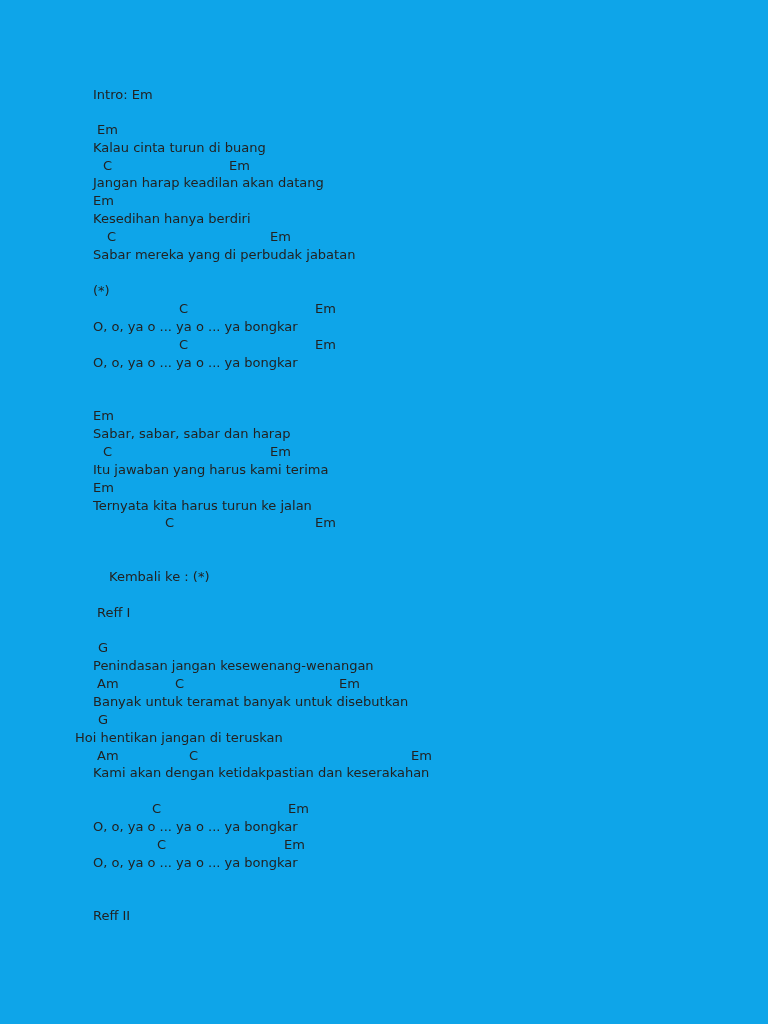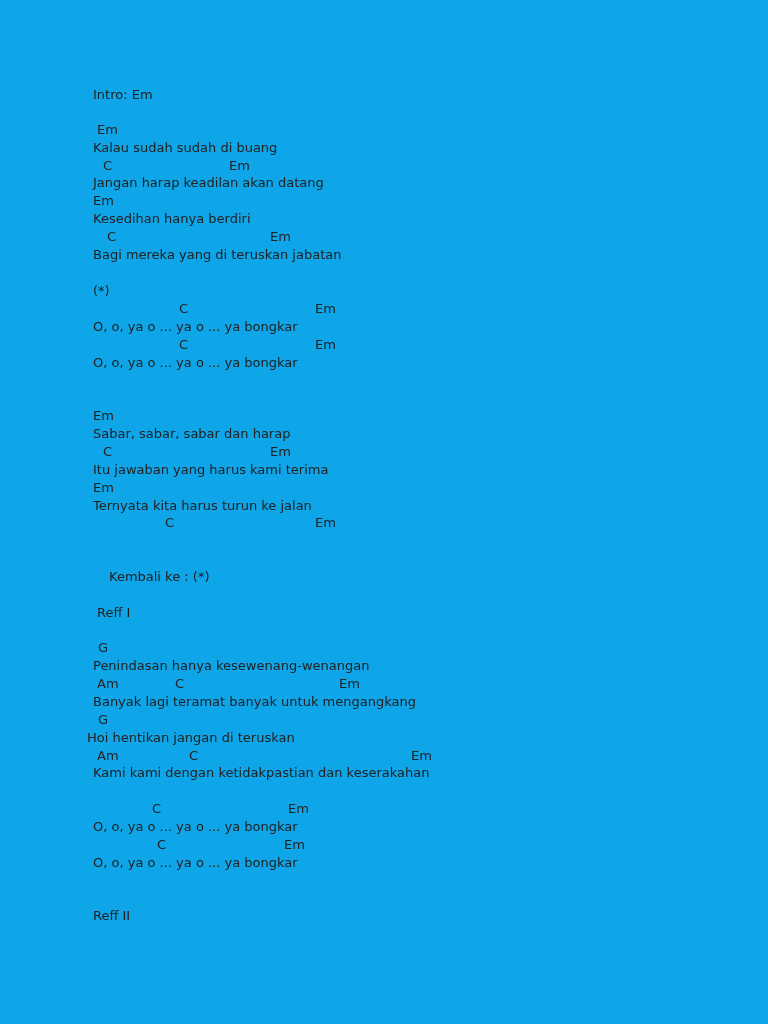--- a/index.html
+++ b/index.html
@@ -15,29 +15,29 @@
     }
   </style>
 </head>
 <body>
 
 <div class="page">
 
   <div class="ln" style="left:93px;top:87px">Intro: Em</div>
 
   <div class="ln" style="left:97px;top:122px">Em</div>
-  <div class="ln" style="left:93px;top:140px">Kalau sudah sudah di buang</div>
+  <div class="ln" style="left:93px;top:140px">Kalau cinta turun di buang</div>
   <div class="ln" style="left:103px;top:158px">C</div>
   <div class="ln" style="left:229px;top:158px">Em</div>
   <div class="ln" style="left:93px;top:175px">Jangan harap keadilan akan datang</div>
   <div class="ln" style="left:93px;top:193px">Em</div>
   <div class="ln" style="left:93px;top:211px">Kesedihan hanya berdiri</div>
   <div class="ln" style="left:107px;top:229px">C</div>
   <div class="ln" style="left:270px;top:229px">Em</div>
-  <div class="ln" style="left:93px;top:247px">Bagi mereka yang di teruskan jabatan</div>
+  <div class="ln" style="left:93px;top:247px">Sabar mereka yang di perbudak jabatan</div>
 
   <div class="ln" style="left:93px;top:283px">(*)</div>
   <div class="ln" style="left:179px;top:301px">C</div>
   <div class="ln" style="left:315px;top:301px">Em</div>
   <div class="ln" style="left:93px;top:319px">O, o, ya o ... ya o ... ya bongkar</div>
   <div class="ln" style="left:179px;top:337px">C</div>
   <div class="ln" style="left:315px;top:337px">Em</div>
   <div class="ln" style="left:93px;top:355px">O, o, ya o ... ya o ... ya bongkar</div>
 
   <div class="ln" style="left:93px;top:408px">Em</div>
@@ -47,31 +47,31 @@
   <div class="ln" style="left:93px;top:462px">Itu jawaban yang harus kami terima</div>
   <div class="ln" style="left:93px;top:480px">Em</div>
   <div class="ln" style="left:93px;top:498px">Ternyata kita harus turun ke jalan</div>
   <div class="ln" style="left:165px;top:515px">C</div>
   <div class="ln" style="left:315px;top:515px">Em</div>
 
   <div class="ln" style="left:109px;top:569px">Kembali ke : (*)</div>
 
   <div class="ln" style="left:97px;top:605px">Reff I</div>
   <div class="ln" style="left:98px;top:640px">G</div>
-  <div class="ln" style="left:93px;top:658px">Penindasan hanya kesewenang-wenangan</div>
+  <div class="ln" style="left:93px;top:658px">Penindasan jangan kesewenang-wenangan</div>
   <div class="ln" style="left:97px;top:676px">Am</div>
   <div class="ln" style="left:175px;top:676px">C</div>
   <div class="ln" style="left:339px;top:676px">Em</div>
-  <div class="ln" style="left:93px;top:694px">Banyak lagi teramat banyak untuk mengangkang</div>
+  <div class="ln" style="left:93px;top:694px">Banyak untuk teramat banyak untuk disebutkan</div>
   <div class="ln" style="left:98px;top:712px">G</div>
-  <div class="ln" style="left:87px;top:730px">Hoi hentikan jangan di teruskan</div>
+  <div class="ln" style="left:75px;top:730px">Hoi hentikan jangan di teruskan</div>
   <div class="ln" style="left:97px;top:748px">Am</div>
   <div class="ln" style="left:189px;top:748px">C</div>
   <div class="ln" style="left:411px;top:748px">Em</div>
-  <div class="ln" style="left:93px;top:765px">Kami kami dengan ketidakpastian dan keserakahan</div>
+  <div class="ln" style="left:93px;top:765px">Kami akan dengan ketidakpastian dan keserakahan</div>
 
   <div class="ln" style="left:152px;top:801px">C</div>
   <div class="ln" style="left:288px;top:801px">Em</div>
   <div class="ln" style="left:93px;top:819px">O, o, ya o ... ya o ... ya bongkar</div>
   <div class="ln" style="left:157px;top:837px">C</div>
   <div class="ln" style="left:284px;top:837px">Em</div>
   <div class="ln" style="left:93px;top:855px">O, o, ya o ... ya o ... ya bongkar</div>
 
   <div class="ln" style="left:93px;top:908px">Reff II</div>
 

